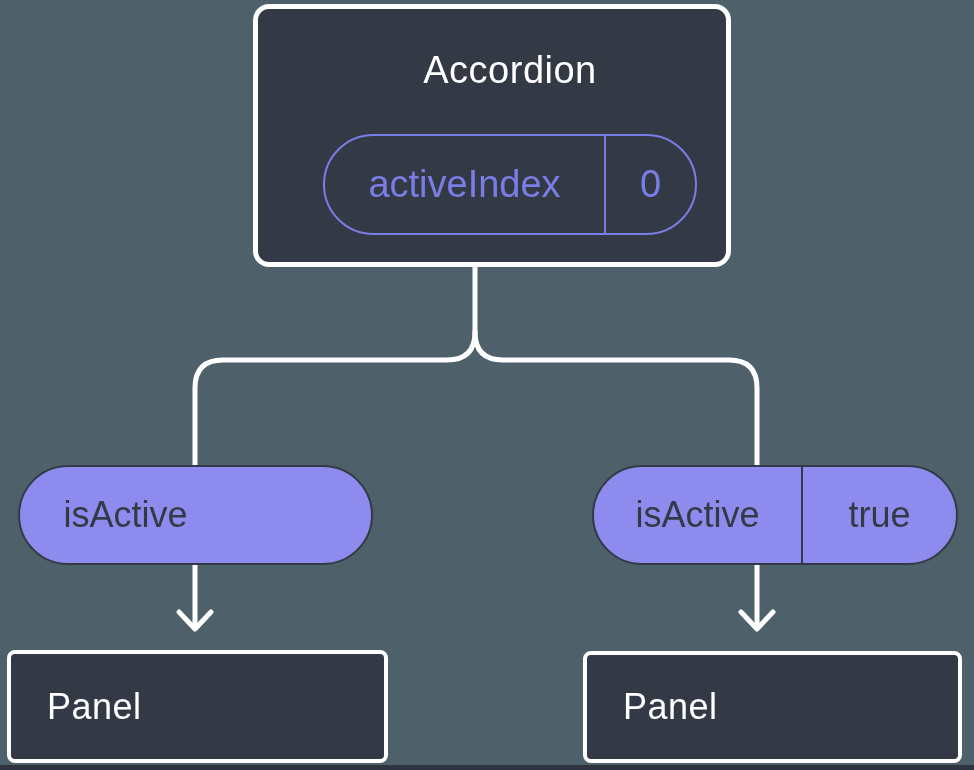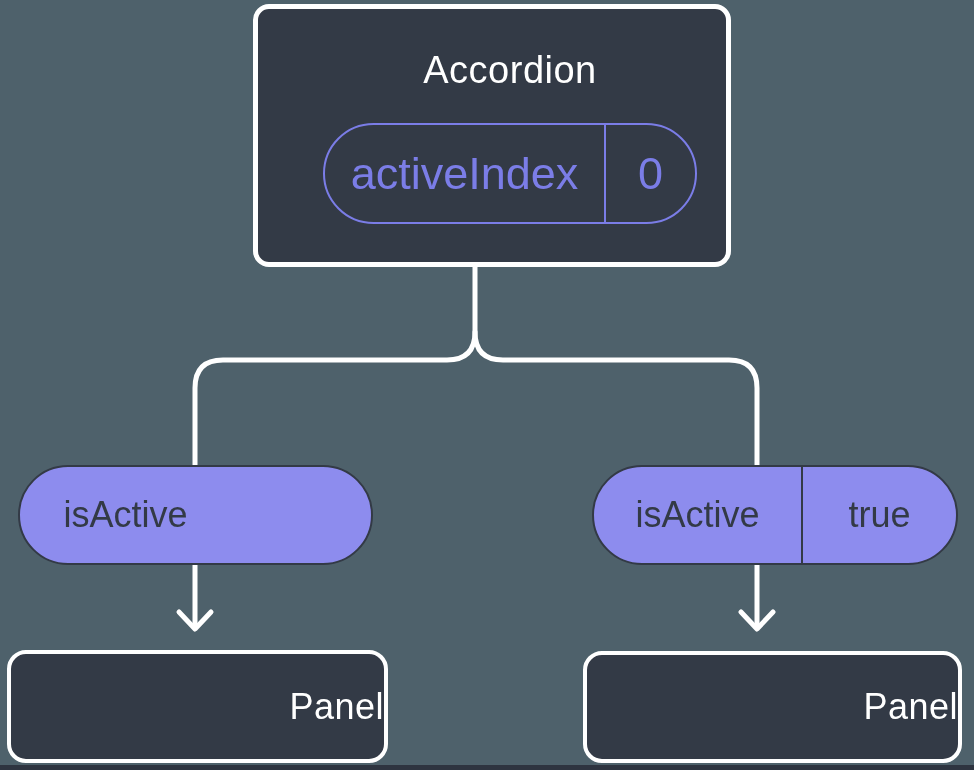--- a/index.html
+++ b/index.html
@@ -48,28 +48,28 @@
   }
   .accordion-title{
     margin-top:38px;
     font-size:38px;
     line-height:46px;
     font-weight:500;
     color:var(--text-light);
     letter-spacing:0.5px;
   }
   .prop-pill{
-    margin-top:30px;
+    margin-top:41px;
     width:374px;height:101px;
     border:2.5px solid var(--accent);
     border-radius:51px;
     display:flex;
     align-items:stretch;
     color:var(--accent);
-    font-size:45px;
+    font-size:38px;
   }
   .prop-pill .pill-name{
     flex:0 0 279px;
     display:flex;align-items:center;justify-content:center;
   }
   .prop-pill .pill-value{
     flex:1;
     border-left:2.5px solid var(--accent);
     display:flex;align-items:center;justify-content:center;
   }
@@ -90,22 +90,22 @@
     flex:1;
     border-left:2.5px solid var(--text-dark);
     display:flex;align-items:center;justify-content:center;
   }
   .state-pill-left{left:18px;top:465px;width:355px;}
   .state-pill-left .pill-name{flex:0 0 211px;}
   .state-pill-right{left:592px;top:465px;width:366px;}
   .state-pill-right .pill-name{flex:0 0 207px;}
   .panel-node{
     border-width:4px;
-    border-radius:19px;
-    display:flex;align-items:center;justify-content:flex-end;
+    border-radius:8px;
+    display:flex;align-items:center;justify-content:flex-start;
     font-size:36px;
     font-weight:500;
     letter-spacing:0.5px;
   }
   .panel-node-left{left:7px;top:650px;width:381px;height:113px;}
   .panel-node-right{left:583px;top:651px;width:379px;height:112px;}
   .bottom-strip{
     position:absolute;left:0;bottom:0;width:974px;height:5px;
     background:#2e3440;
   }

